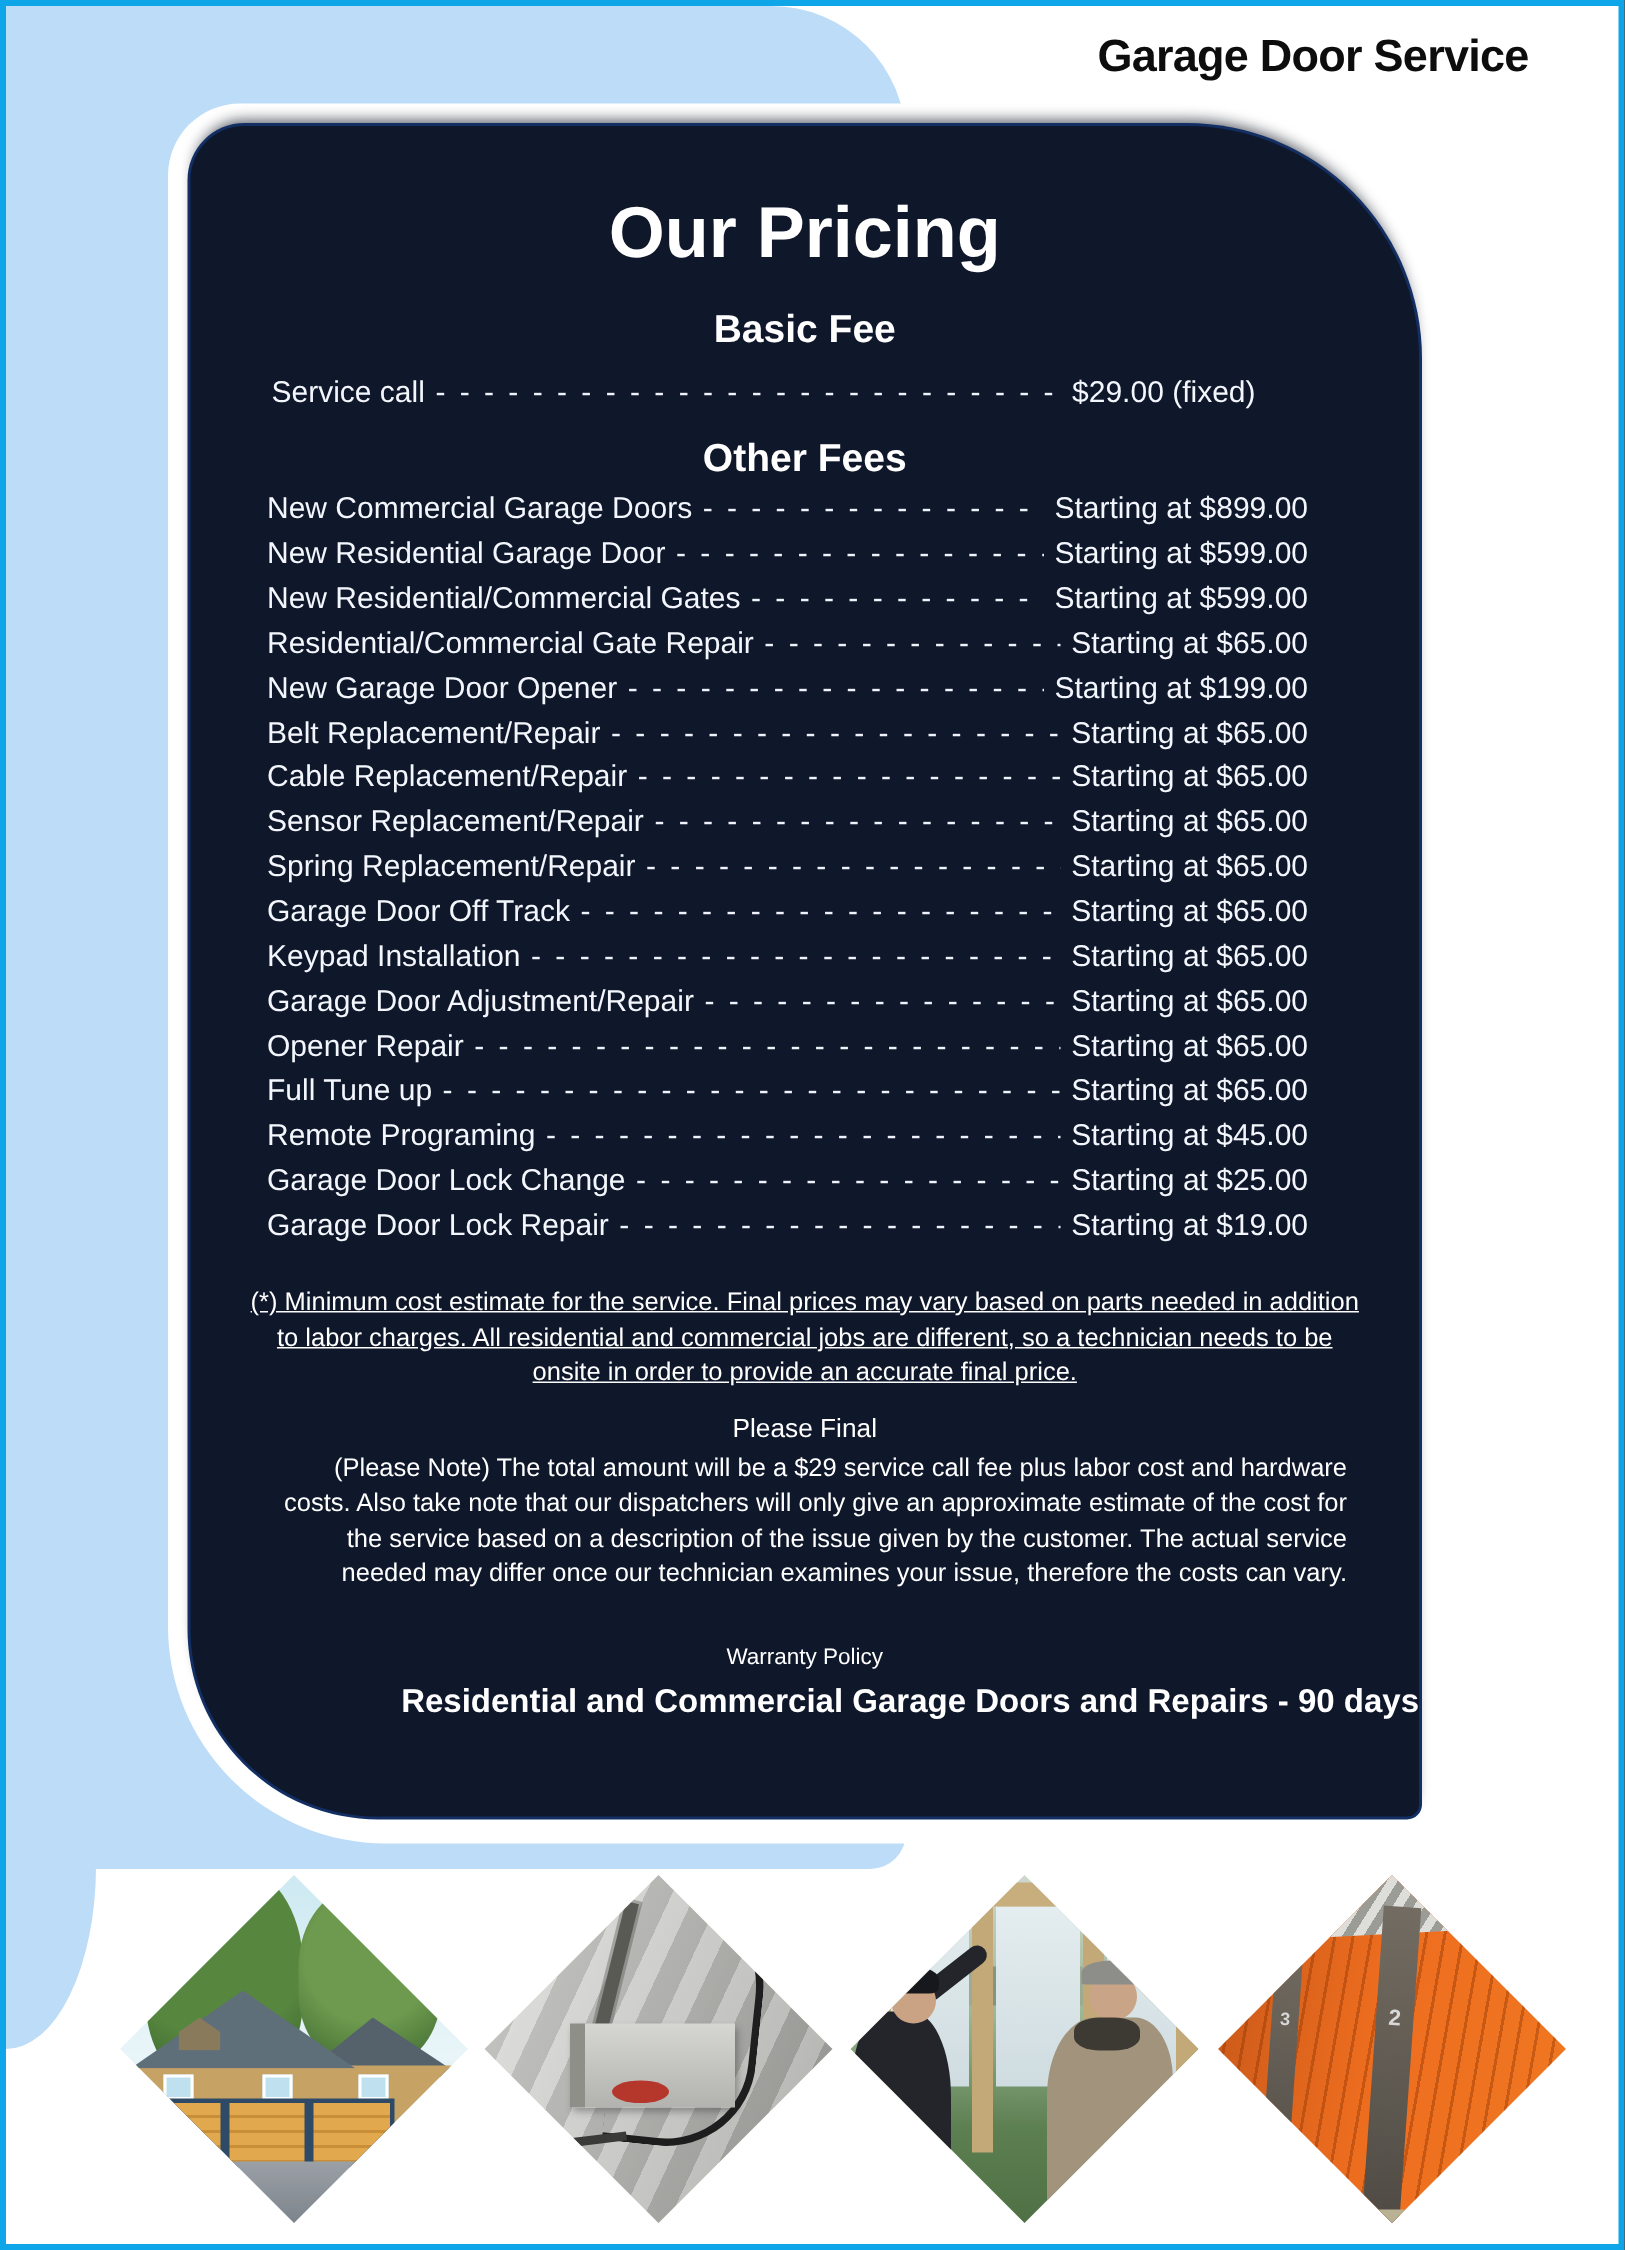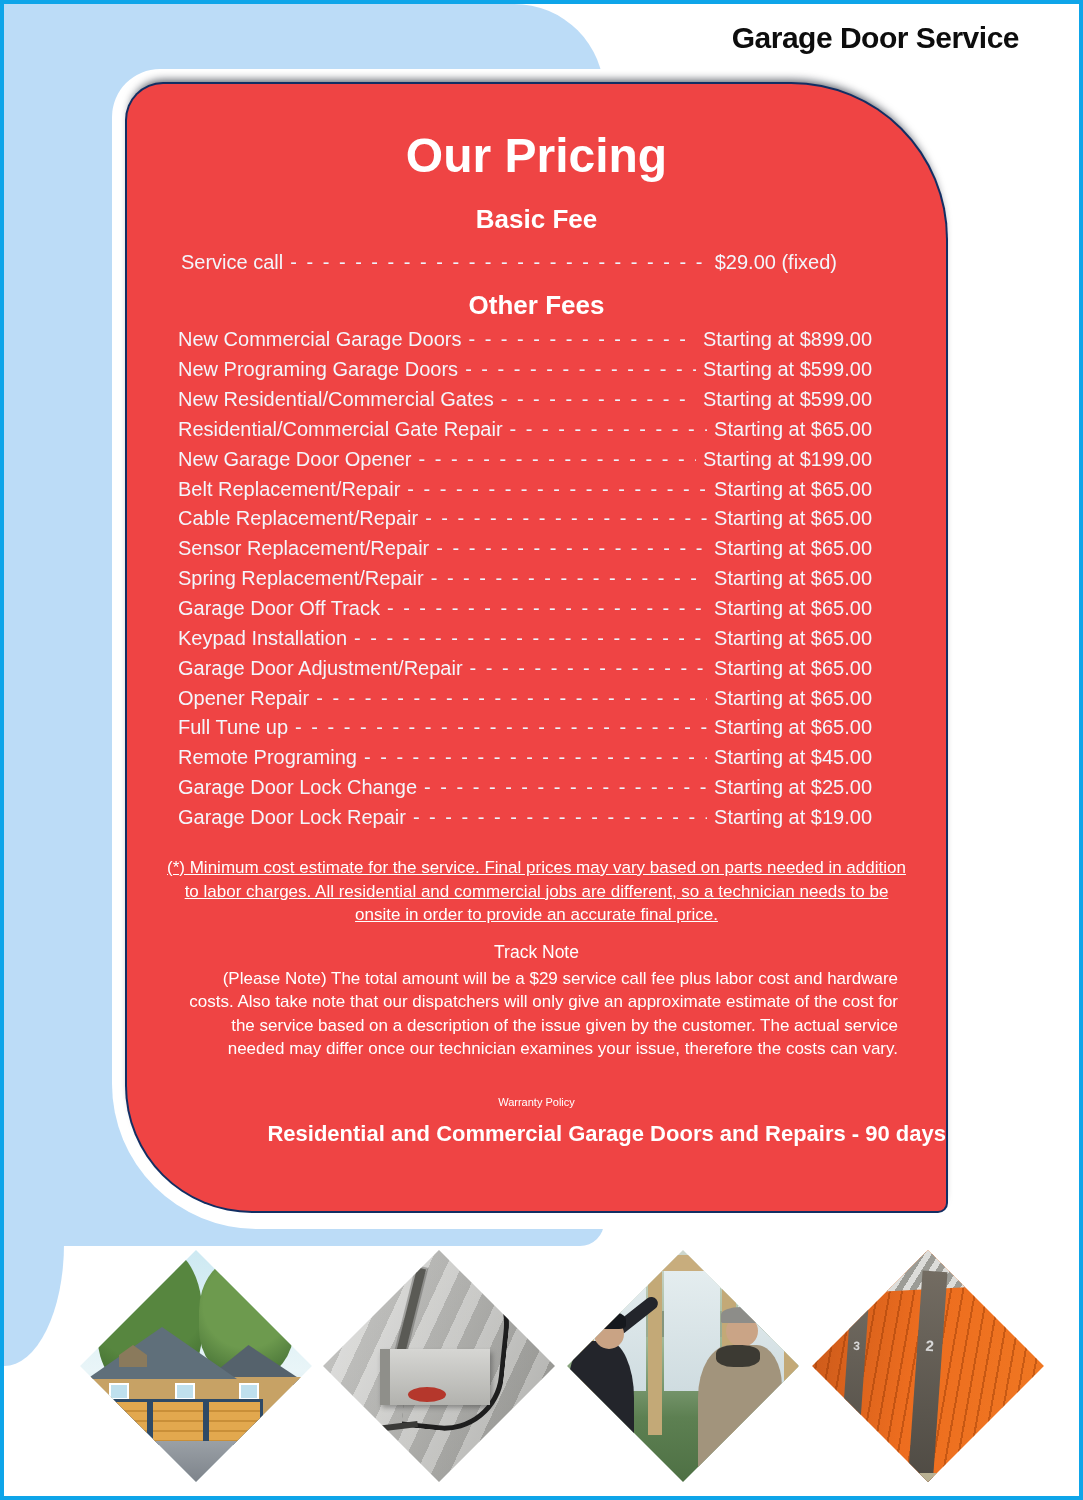--- a/index.html
+++ b/index.html
@@ -7,21 +7,21 @@
         box-sizing:border-box;overflow:hidden;font-family:"Liberation Sans",sans-serif;}
   .canvas{position:absolute;left:0;top:0;width:1067px;height:1484px;}
 
   
   .lightblue-main{position:absolute;left:0;top:0;width:600px;height:1242px;background:#bcdcf7;
                   border-radius:0 90px 24px 0;}
   .lightblue-wedge{position:absolute;left:0;top:1240px;width:60px;height:122px;background:#bcdcf7;
                   border-radius:0 0 100% 0;}
   .white-ring{position:absolute;left:108px;top:65px;width:849px;height:1160px;background:#fff;
               border-radius:48px 175px 14px 145px;}
-  .blue-panel{position:absolute;left:123px;top:80px;width:819px;height:1127px;background:#ef4444;
+  .blue-panel{position:absolute;left:123px;top:80px;width:819px;height:1127px;background:#0f172a;
               border-radius:36px 155px 8px 125px;
               box-shadow:0 0 0 2px #122e63, 0 -7px 9px -3px rgba(5,10,25,.65);
               color:#ffffff;}
 
   
   .brand{position:absolute;top:17px;right:52px;font-size:30px;font-weight:bold;color:#0d0d0d;
          letter-spacing:-.5px;}
 
   
   .panel-title{position:absolute;left:0;top:44px;width:100%;text-align:center;
@@ -37,21 +37,21 @@
 
   .basic-row{position:absolute;left:54px;top:167px;width:656px;}
   .fees-list{position:absolute;left:51px;top:241px;width:694px;}
   .fees-list .fee-row{height:29.85px;align-items:center;}
 
   .disclaimer{position:absolute;left:40px;top:772px;width:739px;text-align:center;
               font-size:17px;line-height:23.5px;text-decoration:underline;}
   .note-head{position:absolute;left:0;top:858px;width:100%;text-align:center;font-size:17.5px;}
   .note-text{position:absolute;left:48px;top:883px;width:723px;text-align:right;
              font-size:17px;line-height:23.3px;}
-  .warranty-head{position:absolute;left:0;top:1012px;width:100%;text-align:center;font-size:11px;}
+  .warranty-head{position:absolute;left:0;top:1012px;width:100%;text-align:center;font-size:15px;}
   .warranty-text{position:absolute;left:0;top:1037px;width:100%;text-align:right;font-size:22px;font-weight:bold;}
 
   
   .diamond{position:absolute;width:164px;height:164px;transform:rotate(45deg);overflow:hidden;
            top:1280px;}
   .d1{left:110px;} .d2{left:353px;} .d3{left:597px;} .d4{left:842px;}
   .d-inner{position:absolute;left:50%;top:50%;width:234px;height:234px;
            transform:translate(-50%,-50%) rotate(-45deg);overflow:hidden;}
 
   
@@ -156,21 +156,21 @@
         </div>
 
       <div class="section-head head-other">Other Fees</div>
       <div class="fees-list" id="fee-rows">
           <div class="fee-row">
             <span class="fee-label">New Commercial Garage Doors</span>
             <span class="fee-dash">- - - - - - - - - - - - - - - - - - - - - - - - - - - - - - - - - - - - - - - - - - - - - - - - - - - - - - - - - - - - - - - - </span>
             <span class="fee-price">Starting at $899.00</span>
           </div>
           <div class="fee-row">
-            <span class="fee-label">New Programing Garage Doors</span>
+            <span class="fee-label">New Residential Garage Door</span>
             <span class="fee-dash">- - - - - - - - - - - - - - - - - - - - - - - - - - - - - - - - - - - - - - - - - - - - - - - - - - - - - - - - - - - - - - - - </span>
             <span class="fee-price">Starting at $599.00</span>
           </div>
           <div class="fee-row">
             <span class="fee-label">New Residential/Commercial Gates</span>
             <span class="fee-dash">- - - - - - - - - - - - - - - - - - - - - - - - - - - - - - - - - - - - - - - - - - - - - - - - - - - - - - - - - - - - - - - - </span>
             <span class="fee-price">Starting at $599.00</span>
           </div>
           <div class="fee-row">
             <span class="fee-label">Residential/Commercial Gate Repair</span>
@@ -239,21 +239,21 @@
           </div>
           <div class="fee-row">
             <span class="fee-label">Garage Door Lock Repair</span>
             <span class="fee-dash">- - - - - - - - - - - - - - - - - - - - - - - - - - - - - - - - - - - - - - - - - - - - - - - - - - - - - - - - - - - - - - - - </span>
             <span class="fee-price">Starting at $19.00</span>
           </div>
         </div>
 
       <div class="disclaimer">(*) Minimum cost estimate for the service. Final prices may vary based on parts needed in addition to labor charges. All residential and commercial jobs are different, so a technician needs to be onsite in order to provide an accurate final price.</div>
 
-      <div class="note-head">Track Note</div>
+      <div class="note-head">Please Final</div>
       <div class="note-text">(Please Note)  The total amount will be a $29 service call fee plus labor cost and hardware costs. Also take note that our dispatchers will only give an approximate estimate of the cost for the service based on a description of the issue given by the customer. The actual service needed may differ once our technician examines your issue, therefore the costs can vary.</div>
 
       <div class="warranty-head">Warranty Policy</div>
       <div class="warranty-text">Residential and Commercial Garage Doors and Repairs - 90 days</div>
     </div>
 
     <div class="diamond d1">
       <div class="d-inner s-house">
         <div class="tree t1"></div>
         <div class="tree t2"></div>

